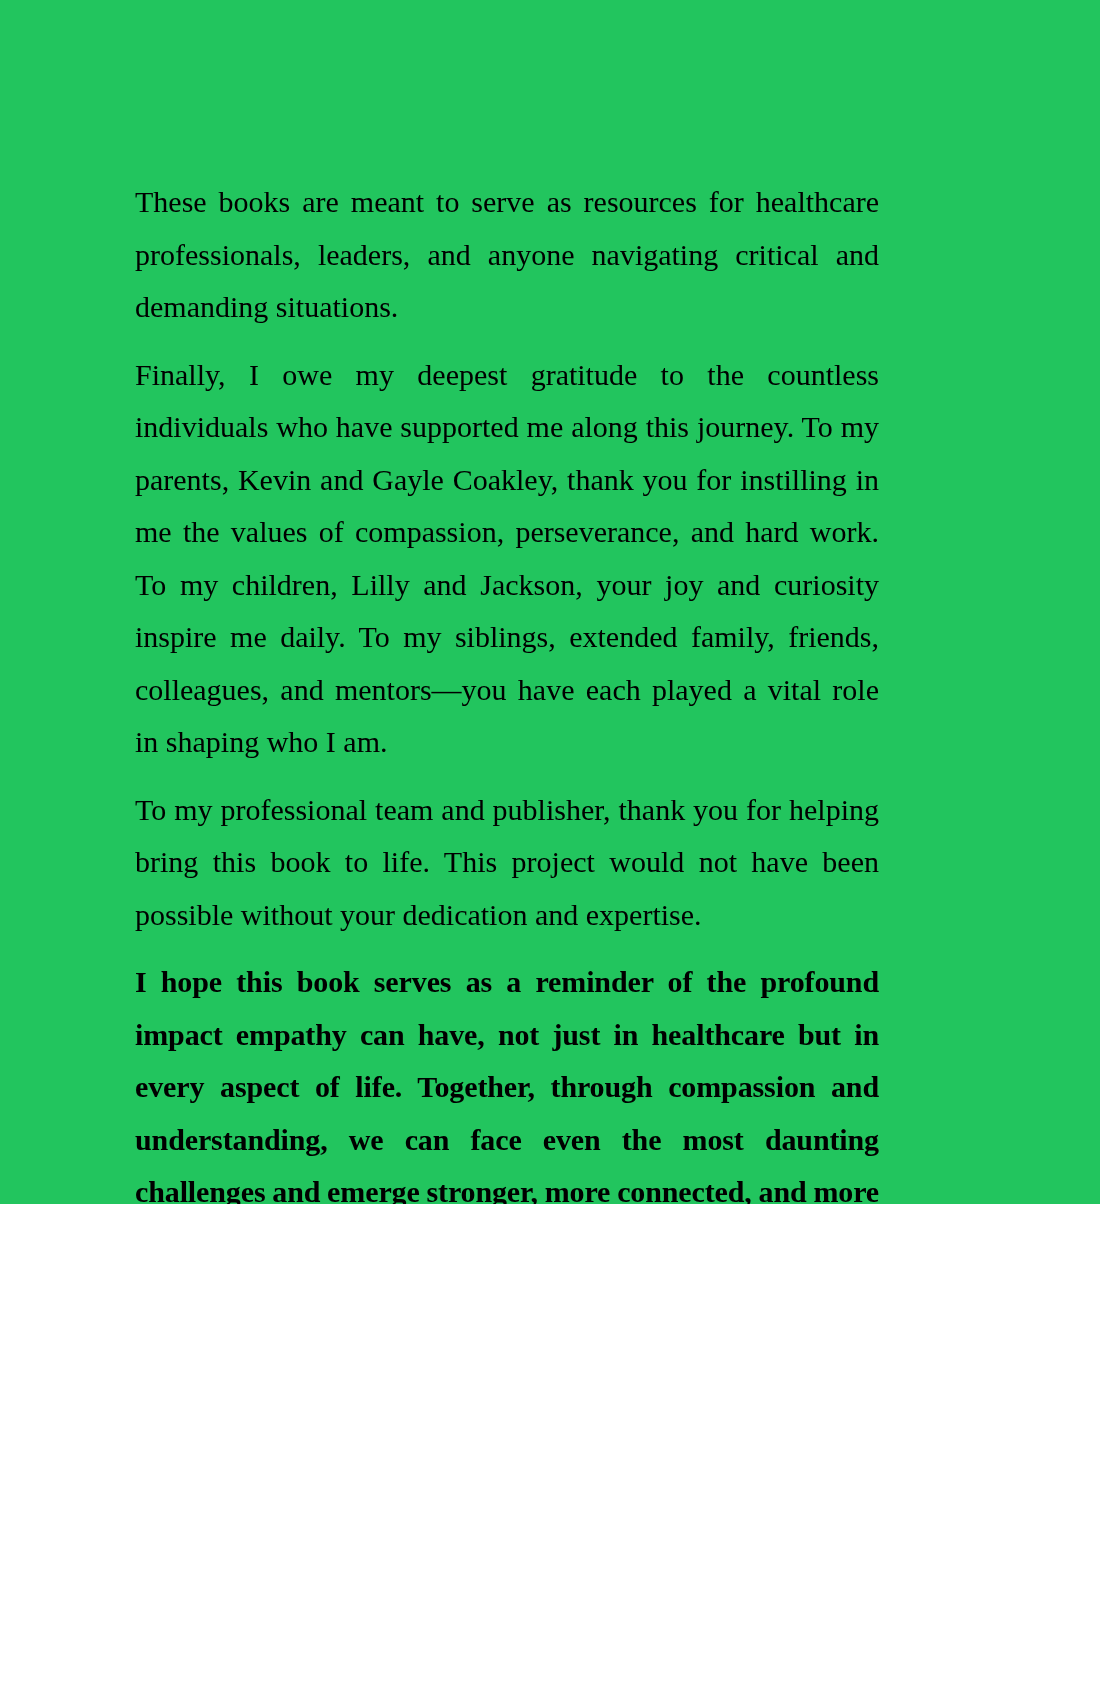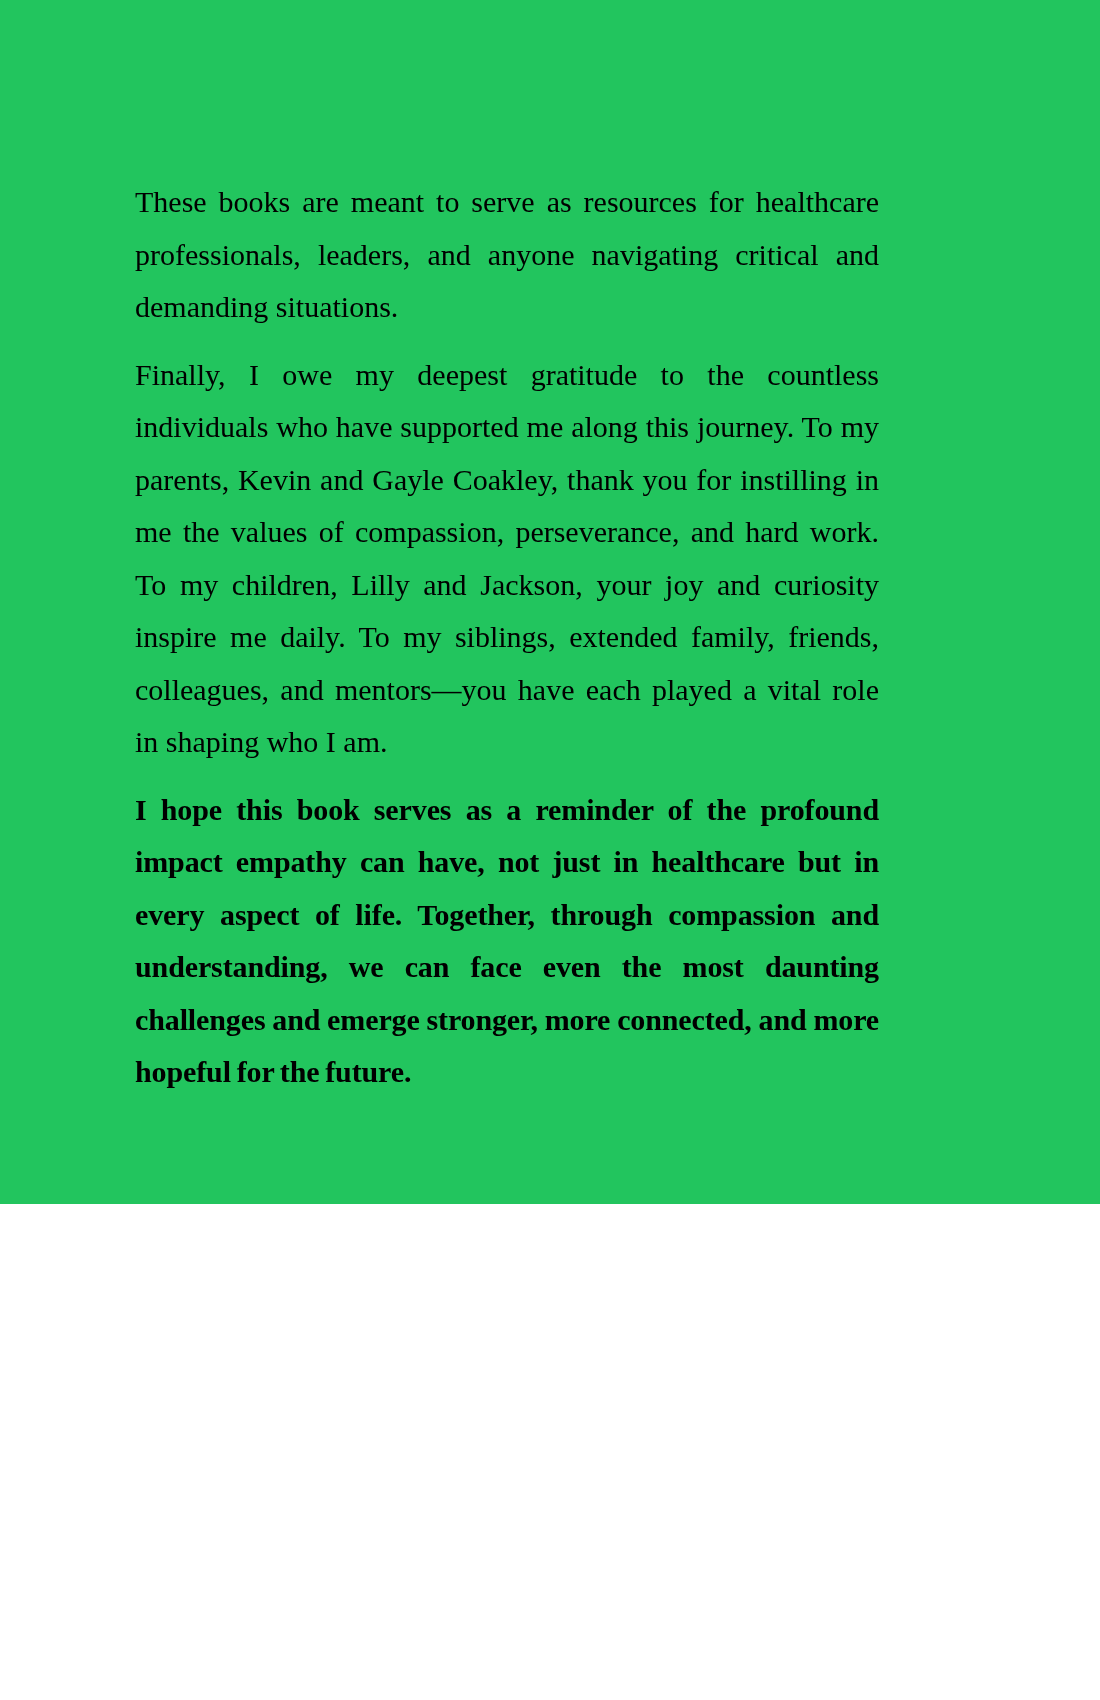--- a/index.html
+++ b/index.html
@@ -61,20 +61,21 @@
 <body>
 
 <div class="page">
 
   <div class="text-block">
 
     <p class="para">These books are meant to serve as resources for healthcare professionals, leaders, and anyone navigating critical and demanding situations.</p>
 
     <p class="para">Finally, I owe my deepest gratitude to the countless individuals who have supported me along this journey. To my parents, Kevin and Gayle Coakley, thank you for instilling in me the values of compassion, perseverance, and hard work. To my children, Lilly and Jackson, your joy and curiosity inspire me daily. To my siblings, extended family, friends, colleagues, and mentors—you have each played a vital role in shaping who I am.</p>
 
+    <p class="para">To my professional team and publisher, thank you for helping bring this book to life. This project would not have been possible without your dedication and expertise.</p>
 
     <p class="para tight">I hope this book serves as a reminder of the profound impact empathy can have, not just in healthcare but in every aspect of life. Together, through compassion and understanding, we can face even the most daunting challenges and emerge stronger, more connected, and more hopeful for the future.</p>
 
   </div>
 
   <div class="page-number">xii</div>
 
 </div>
 
 </body></html>

